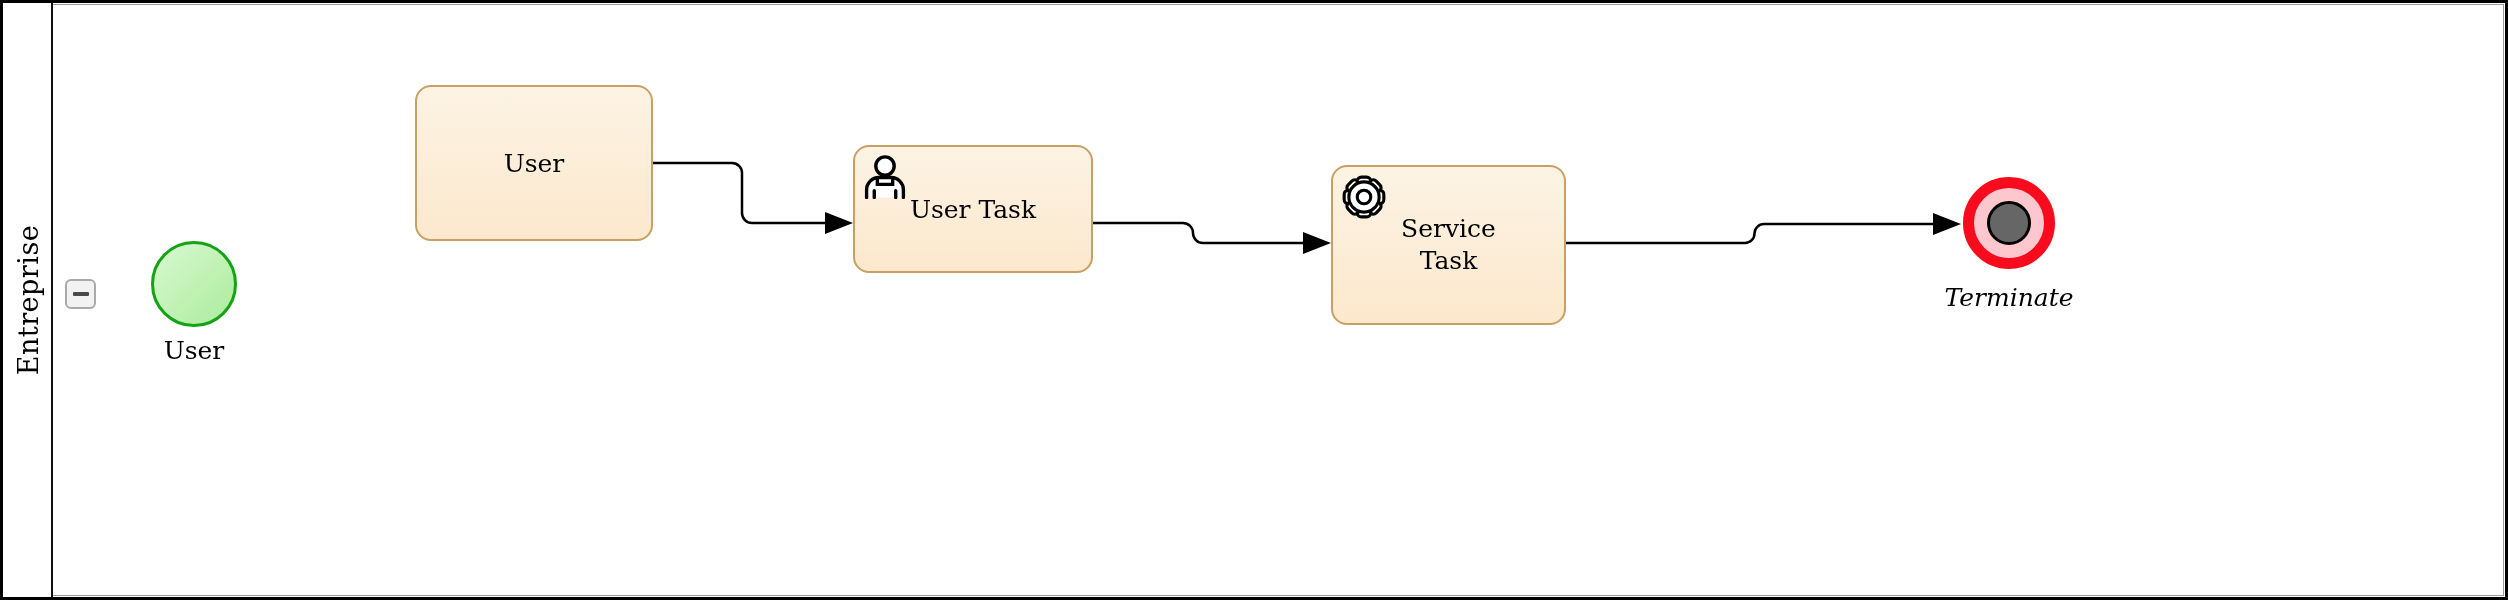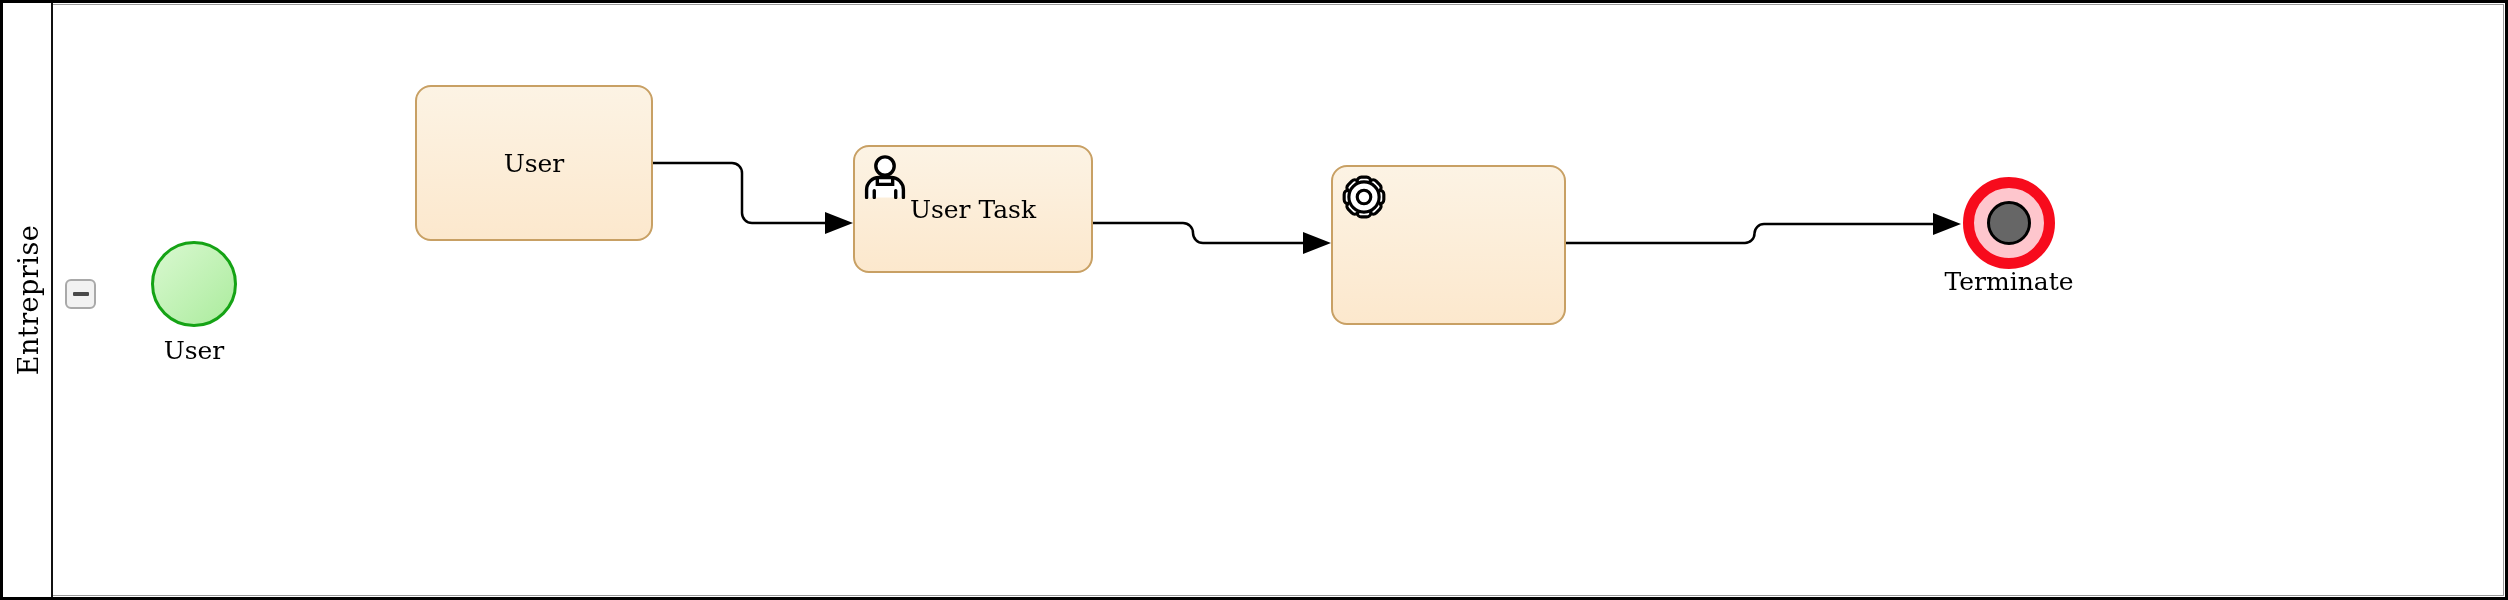--- a/index.html
+++ b/index.html
@@ -95,21 +95,21 @@
     left: 7px; top: 6px;
   }
 
   .node-caption {
     position: absolute;
     transform: translateX(-50%);
     font-size: 25px;
     white-space: nowrap;
   }
   .caption-start { left: 191px; top: 333px; }
-  .caption-terminate { left: 2006px; top: 264px; }
+  .caption-terminate { left: 2006px; top: 280px; font-style: italic; }
 </style>
 </head>
 <body>
 
 <div class="canvas">
   <div class="pool-inner"></div>
 
   <div class="pool-header">
     <div class="pool-label">Entreprise</div>
   </div>
@@ -155,19 +155,20 @@
       <g stroke="#000" stroke-width="3" fill="#fff">
         <rect x="4" y="16.5" width="38" height="13" rx="4"></rect>
         <rect x="4" y="16.5" width="38" height="13" rx="4" transform="rotate(45 23 23)"></rect>
         <rect x="4" y="16.5" width="38" height="13" rx="4" transform="rotate(90 23 23)"></rect>
         <rect x="4" y="16.5" width="38" height="13" rx="4" transform="rotate(135 23 23)"></rect>
         <circle cx="23" cy="23" r="14.5" stroke="none"></circle>
         <circle cx="23" cy="23" r="14.5" fill="none"></circle>
         <circle cx="23" cy="23" r="6.5"></circle>
       </g>
     </svg>
+    <div class="task-label">Service Task</div>
   </div>
 
   <div class="event-terminate">
     <div class="terminate-core"></div>
   </div>
   <div class="node-caption caption-terminate">Terminate</div>
 </div>
 
 </body></html>

